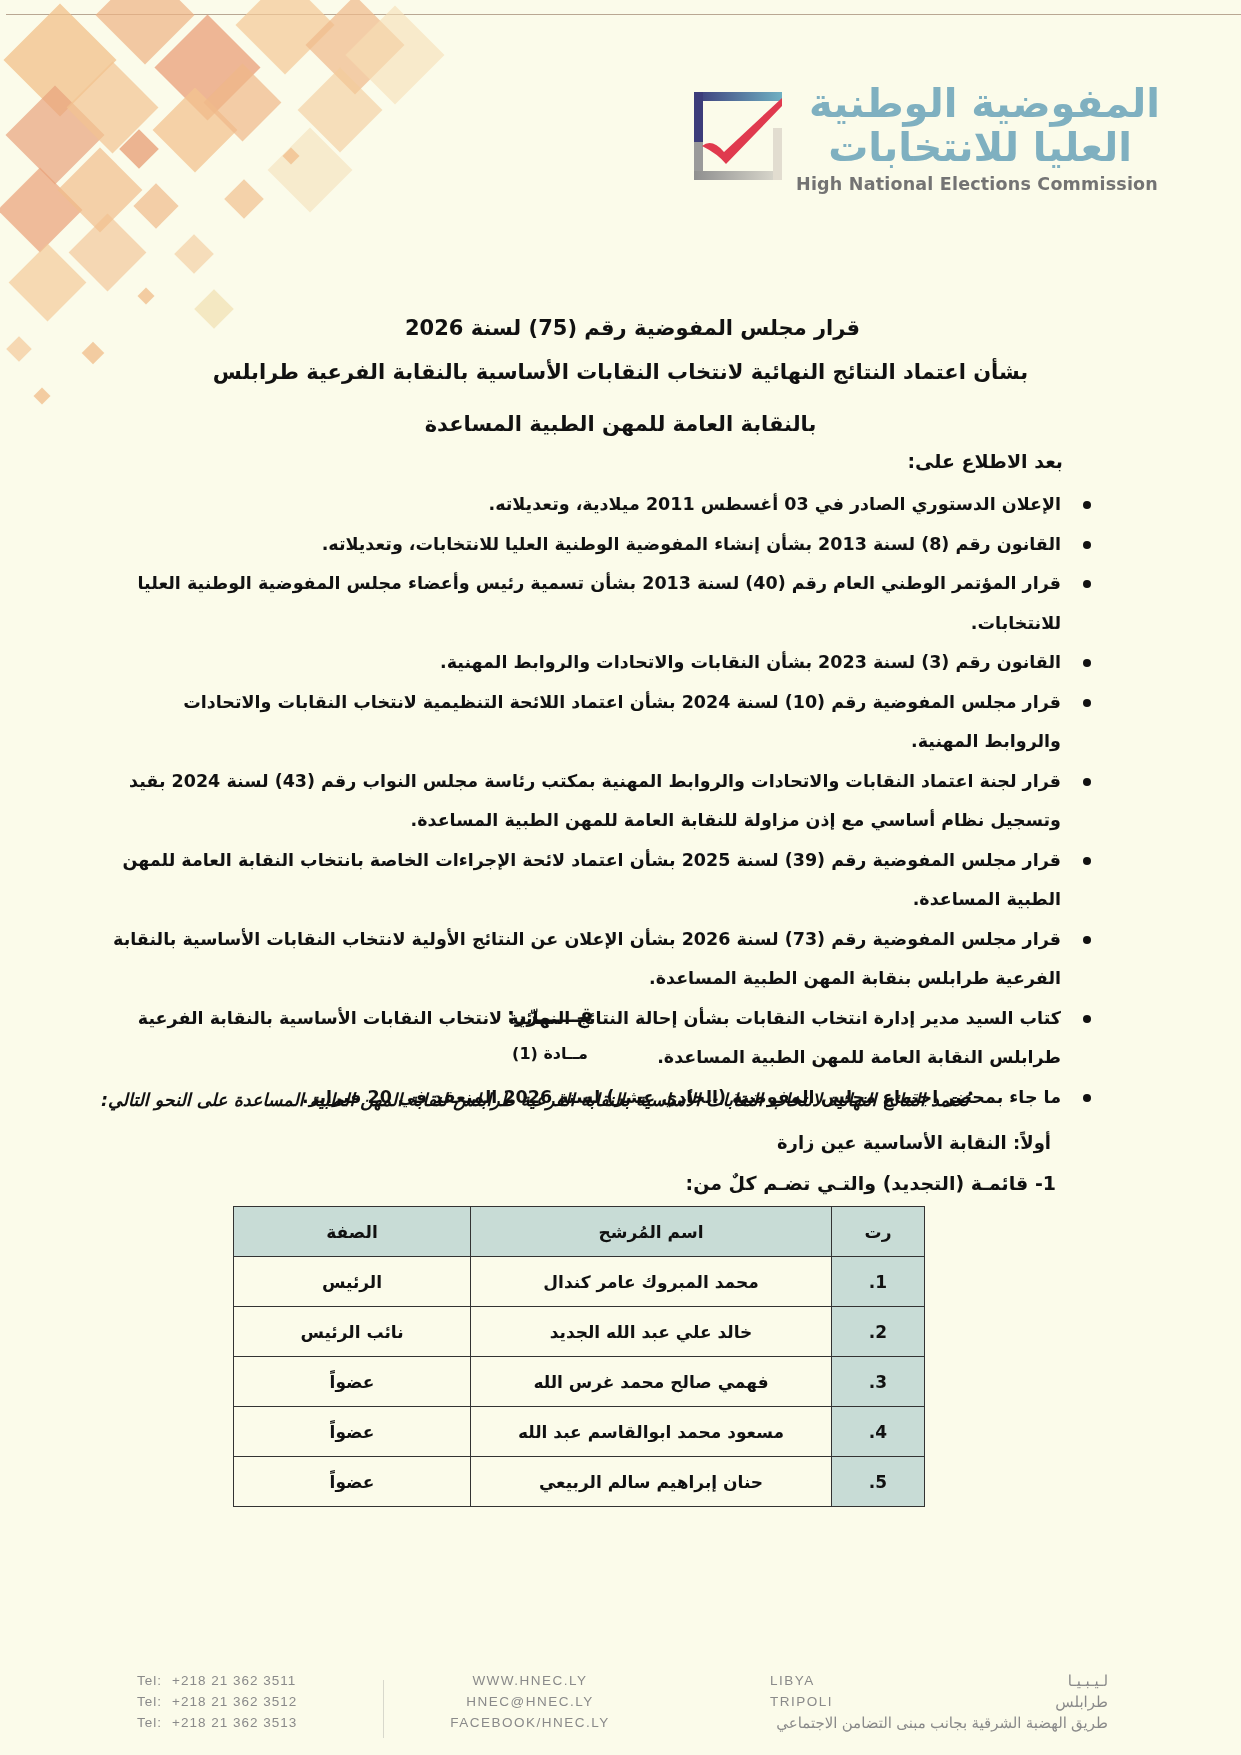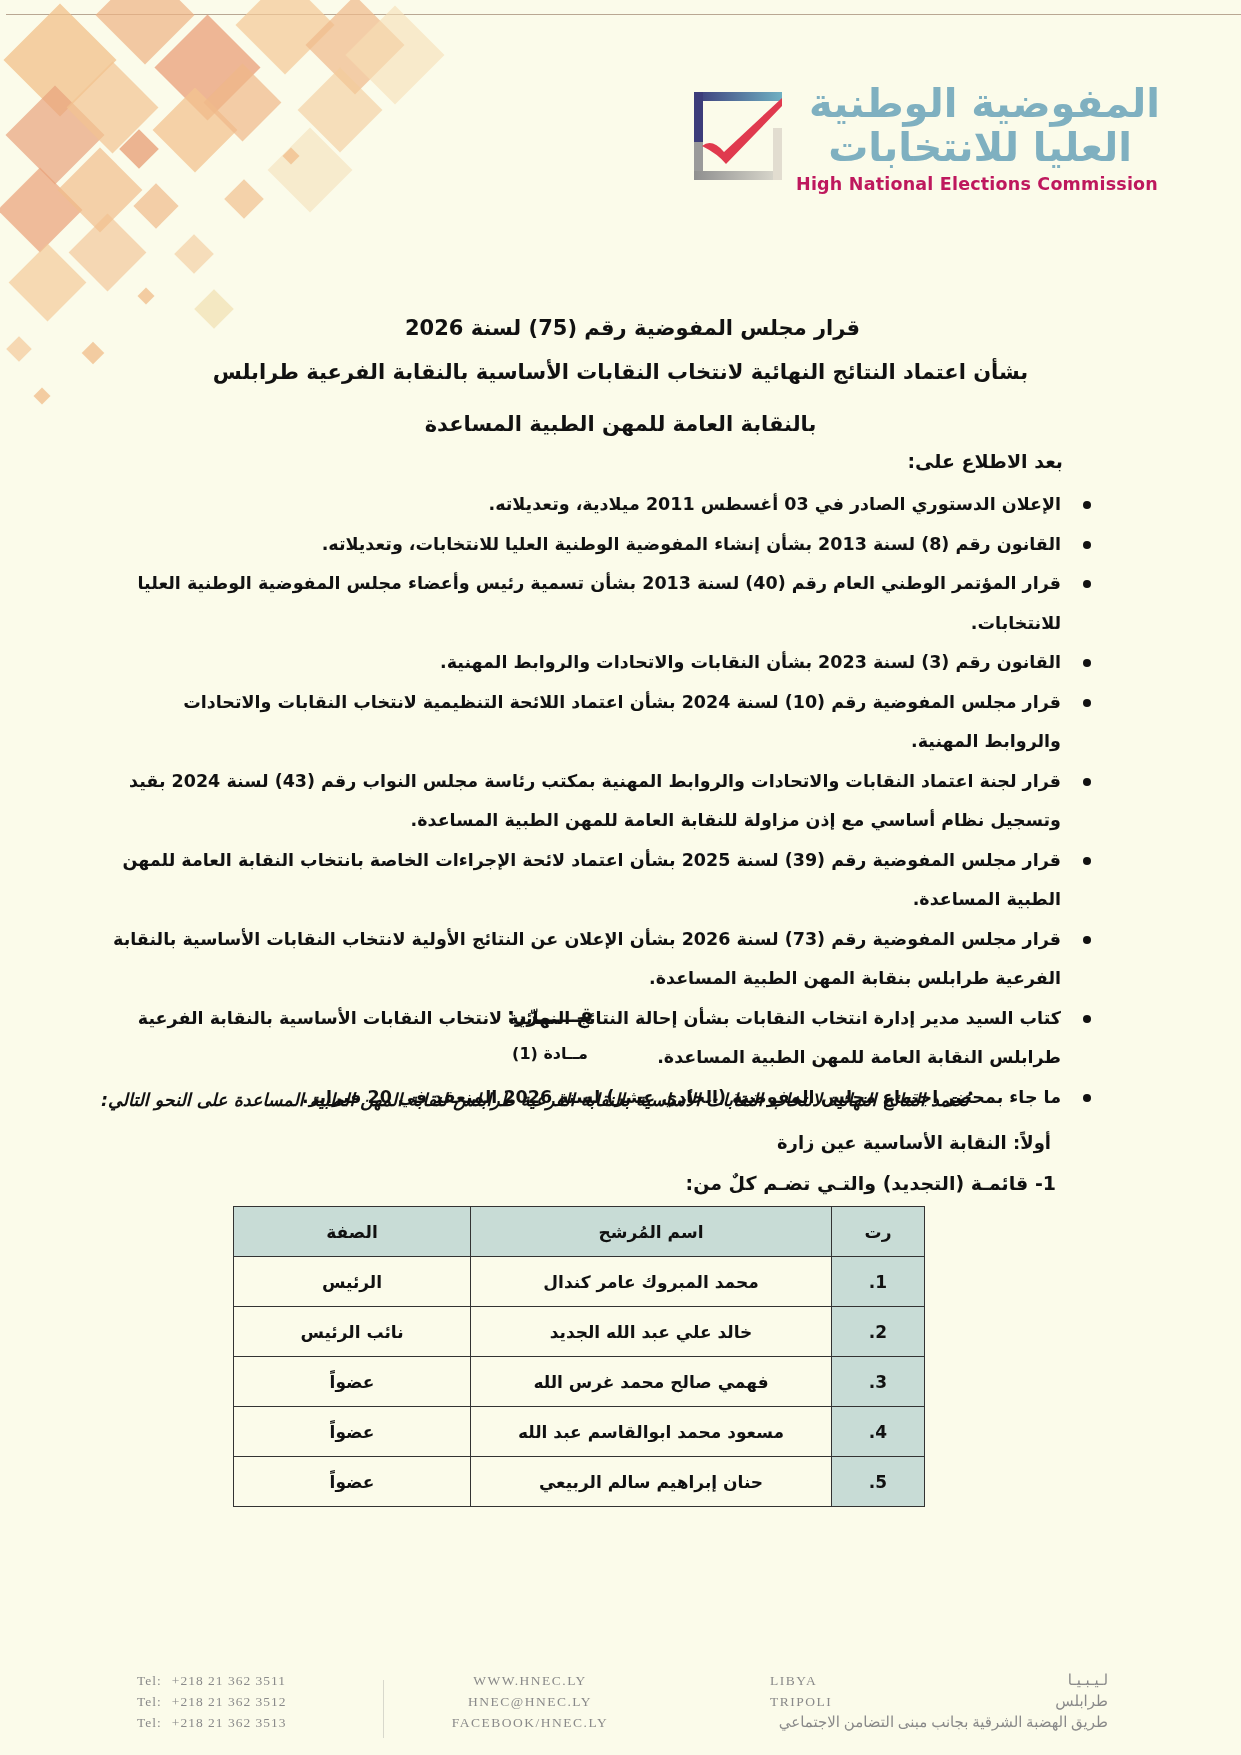--- a/index.html
+++ b/index.html
@@ -13,21 +13,21 @@
   .deco { position:absolute; left:0; top:0; width:470px; height:470px; pointer-events:none; }
   .diamond { position:absolute; transform:rotate(45deg); }
 
   
   .logo { position:absolute; left:690px; top:86px; width:470px; height:110px; }
   .logo-mark { position:absolute; left:0; top:2px; width:96px; height:96px; }
   .logo-ar { position:absolute; right:0; top:-6px; width:360px; text-align:right; direction:rtl;
     color:#7fb0c0; font-family:"DejaVu Sans", sans-serif; font-weight:bold; }
   .logo-ar .l1 { font-size:40px; line-height:46px; letter-spacing:1px; }
   .logo-ar .l2 { font-size:40px; line-height:42px; letter-spacing:6px;text-align:center; }
-  .logo-en { position:absolute; right:2px; top:88px; font-size:17.5px; font-weight:bold; color:#be185d;
+  .logo-en { position:absolute; right:2px; top:88px; font-size:17.5px; font-weight:bold; color:#737373;
     font-family:"DejaVu Sans", sans-serif; letter-spacing:0.2px; }
   .title { position:absolute; left:0; width:1241px; text-align:center; direction:rtl; font-weight:bold; }
   .t1 { top:316px; font-size:21px;padding-left:12px; }
   .t2 { top:360px; font-size:21px; }
   .t3 { top:404px; font-size:21px;margin-top:8px; }
 
   .after { position:absolute; right:178px; top:450px; font-size:19px; font-weight:bold; direction:rtl; }
 
   .bullets { position:absolute; right:150px; top:485px; width:990px; direction:rtl; margin:0; padding:0; list-style:none; }
   .bullets li { position:relative; padding-right:30px; font-size:17.5px; font-weight:bold; line-height:39.5px; text-align:right; }
@@ -40,21 +40,21 @@
   .list1 { position:absolute; right:185px; top:1172px; font-size:19px; font-weight:bold; direction:rtl; }
 
   table.cands { position:absolute; left:233px; top:1206px; width:692px; border-collapse:collapse; direction:rtl;
     font-size:17px; font-weight:bold; }
   table.cands th, table.cands td { border:1.5px solid #333; text-align:center; height:49px; padding:0; }
   table.cands th { background:#c8dcd6; height:49px; }
   table.cands td.num { background:#c8dcd6; width:92px; }
   table.cands td.name { width:360px; }
   table.cands th.num { width:92px; }
 
-  .footer { position:absolute; left:0; top:1670px; width:1241px; height:70px; font-family:Liberation Serif, serif; color:#8a8a8a; }
+  .footer { position:absolute; left:0; top:1670px; width:1241px; height:70px; font-family:Liberation Sans, sans-serif; color:#8a8a8a; }
   .f-tel { position:absolute; left:137px; top:0; font-size:13.5px; line-height:21px; letter-spacing:1px; }
   .f-tel .lbl { margin-right:10px; }
   .f-sep { position:absolute; left:383px; top:10px; width:1px; height:58px; background:#d8d8cc; }
   .f-web { position:absolute; left:430px; width:200px; top:0; font-size:13.5px; line-height:21px; text-align:center; letter-spacing:1.5px; }
   .f-city { position:absolute; left:770px; top:0; font-size:13.5px; line-height:21px; letter-spacing:1.5px; }
   .f-ar { position:absolute; right:133px; top:0; width:360px; font-size:15px; line-height:21px; direction:rtl; text-align:right; }
 </style>
 </head>
 <body>
 

